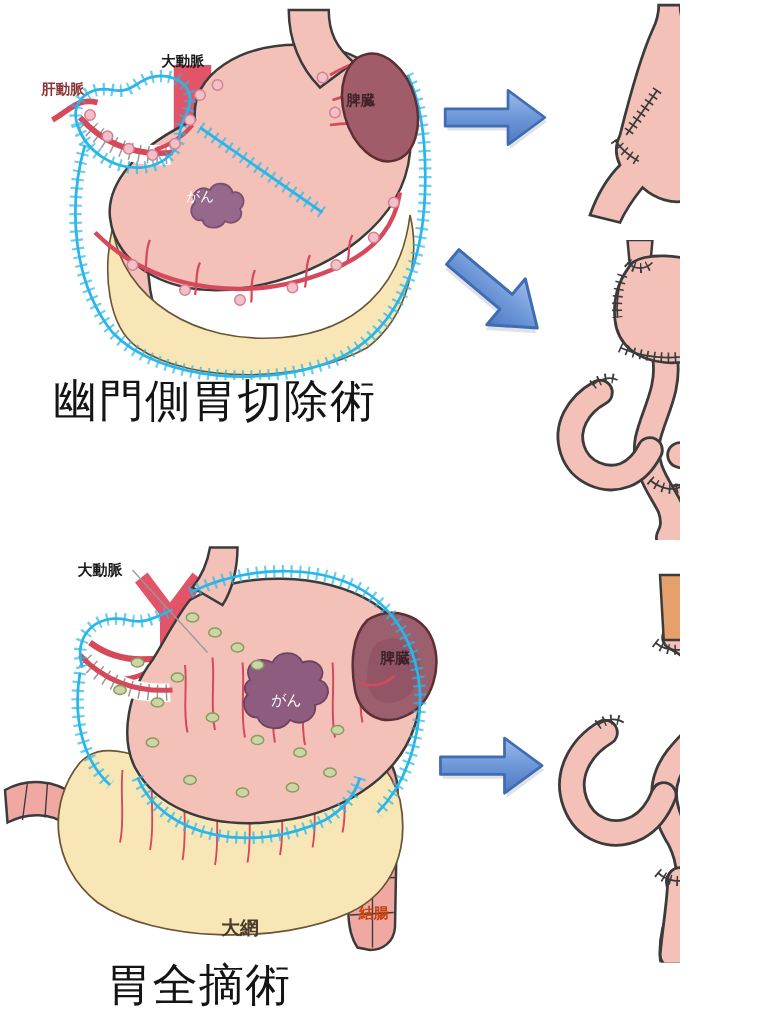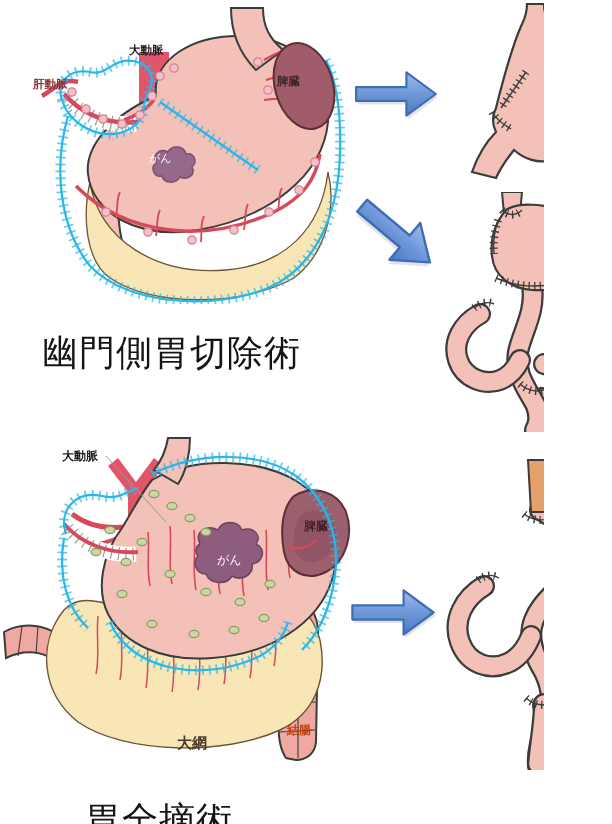--- a/index.html
+++ b/index.html
@@ -1,21 +1,21 @@
 <!DOCTYPE html>
 <html><head>
 <meta charset="utf-8">
 <style>
   html,body{margin:0;padding:0;background:#fff;}
   #canvas{position:relative;width:544px;height:824px;background:#ffffff;overflow:hidden;
           font-family:"Liberation Sans",sans-serif;}
   #canvas svg{position:absolute;}
   .lbl{position:absolute;line-height:1;white-space:nowrap;font-family:"Liberation Sans",sans-serif;}
   .organ-label{font-size:11.5px;font-weight:700;color:#1a1a1a;}
-  .title{font-size:36px;font-weight:500;color:#141414;letter-spacing:1px;margin-top:32px;}
+  .title{font-size:36px;font-weight:500;color:#141414;letter-spacing:1px;}
   .tube-o{fill:none;stroke:#3b3b3b;stroke-width:22;stroke-linecap:round;}
   .tube-i{fill:none;stroke:#F3C1B8;stroke-width:17.5;stroke-linecap:round;}
   .seam{fill:none;stroke:#3b3b3b;stroke-width:1.4;}
   .ticks{fill:none;stroke:#3b3b3b;stroke-width:8;stroke-dasharray:1.3 4.3;}
   .cyan{fill:none;stroke:#29B6E8;stroke-width:2.2;}
   .cyanhatch{fill:none;stroke:#29B6E8;stroke-width:10;stroke-dasharray:1.7 5.2;opacity:.7;}
   .vessel{fill:none;stroke:#D6495A;}
 </style>
 </head>
 <body>
@@ -269,21 +269,21 @@
       <path class="seam" d="M92,56 C102,64 116,64 126,55"></path>
         <path class="ticks" d="M92,56 C102,64 116,64 126,55"></path>
       <path class="seam" d="M46,122 C53,117 61,116 67,120"></path>
         <path class="ticks" d="M46,122 C53,117 61,116 67,120"></path>
       <path class="seam" d="M94,240 C102,247 112,249 121,244"></path>
         <path class="ticks" d="M94,240 C102,247 112,249 121,244"></path>
     </g>
   </svg>
 
   <div class="lbl organ-label" style="left:129px;top:45px">大動脈</div>
-  <div class="lbl organ-label" style="left:33px;top:79px;color:#8B3434">肝動脈</div>
+  <div class="lbl organ-label" style="left:33px;top:67px;color:#8B3434">肝動脈</div>
   <div class="lbl organ-label" style="left:277px;top:76px;color:#40222A">脾臓</div>
   <div class="lbl" style="left:149px;top:153px;font-size:11px;color:#fff">がん</div>
   <div class="lbl title" style="left:42px;top:303px">幽門側胃切除術</div>
 
   <div class="lbl organ-label" style="left:62px;top:450px;font-size:12px">大動脈</div>
   <div class="lbl organ-label" style="left:304px;top:520px;font-size:12px;color:#40222A">脾臓</div>
   <div class="lbl" style="left:217px;top:554px;font-size:12px;color:#fff">がん</div>
   <div class="lbl" style="left:177px;top:735px;font-size:15px;font-weight:700;color:#4A3A28">大網</div>
   <div class="lbl" style="left:287px;top:724px;font-size:12px;font-weight:700;color:#c2410c">結腸</div>
   <div class="lbl title" style="left:85px;top:770px">胃全摘術</div>

